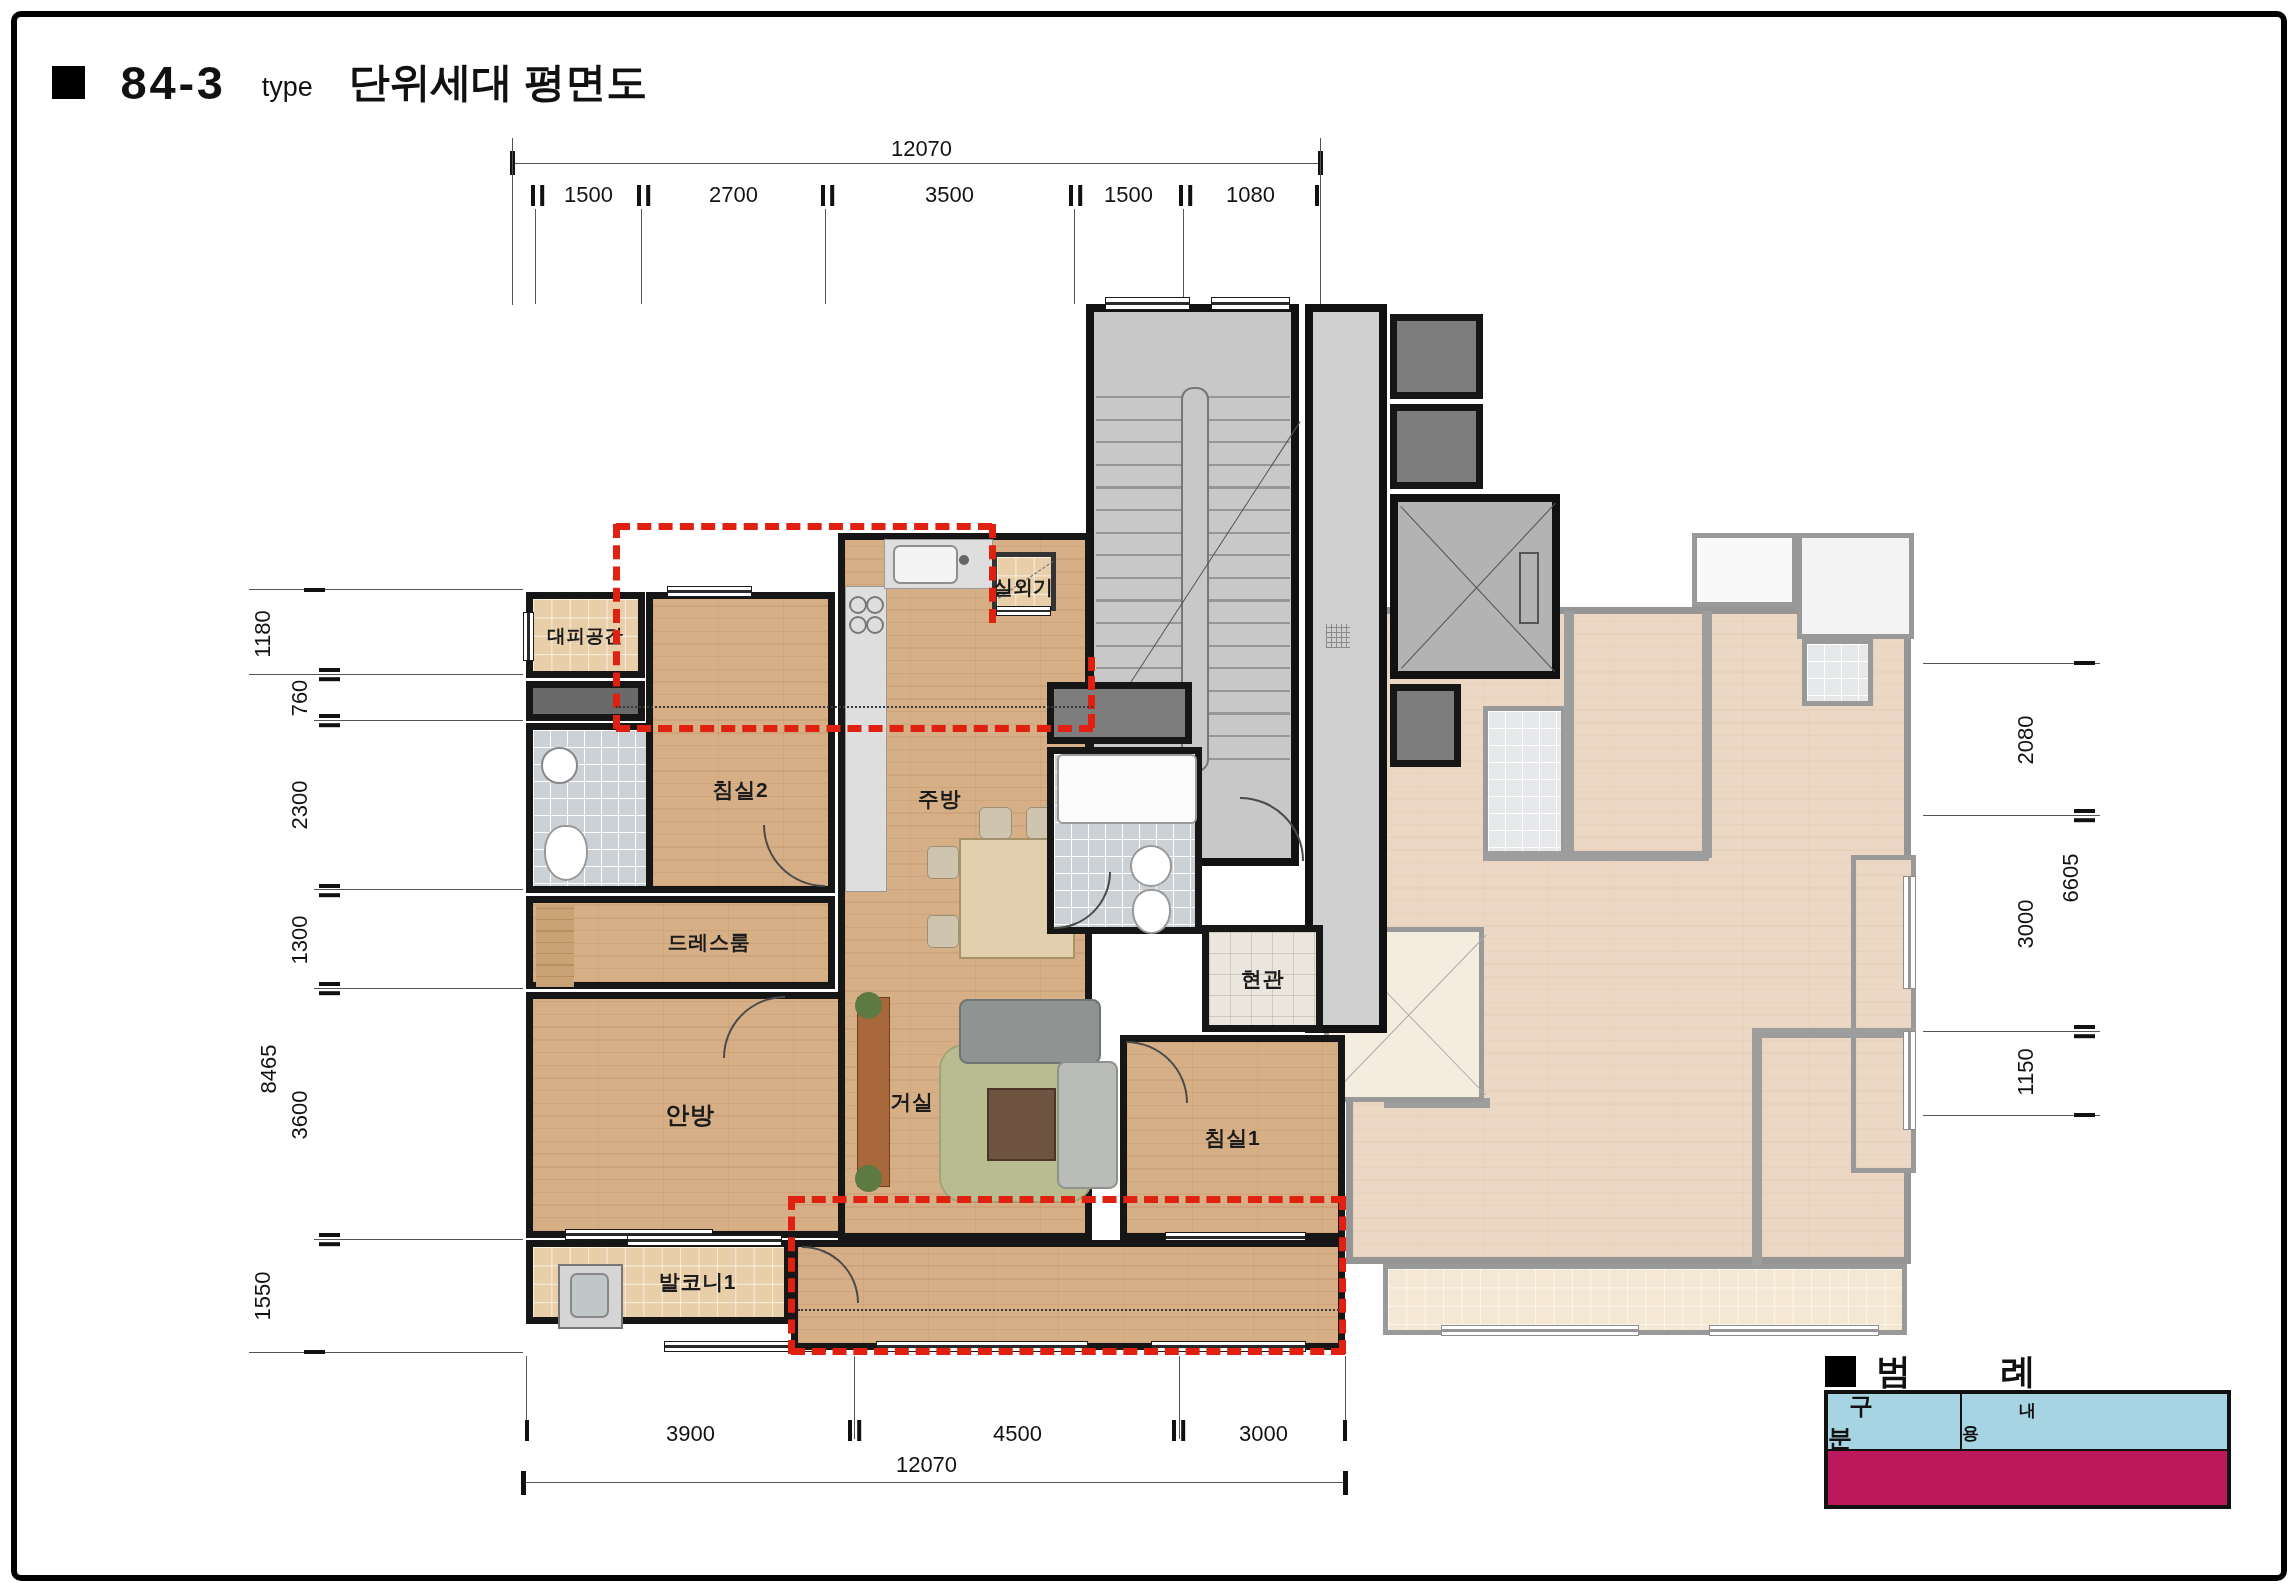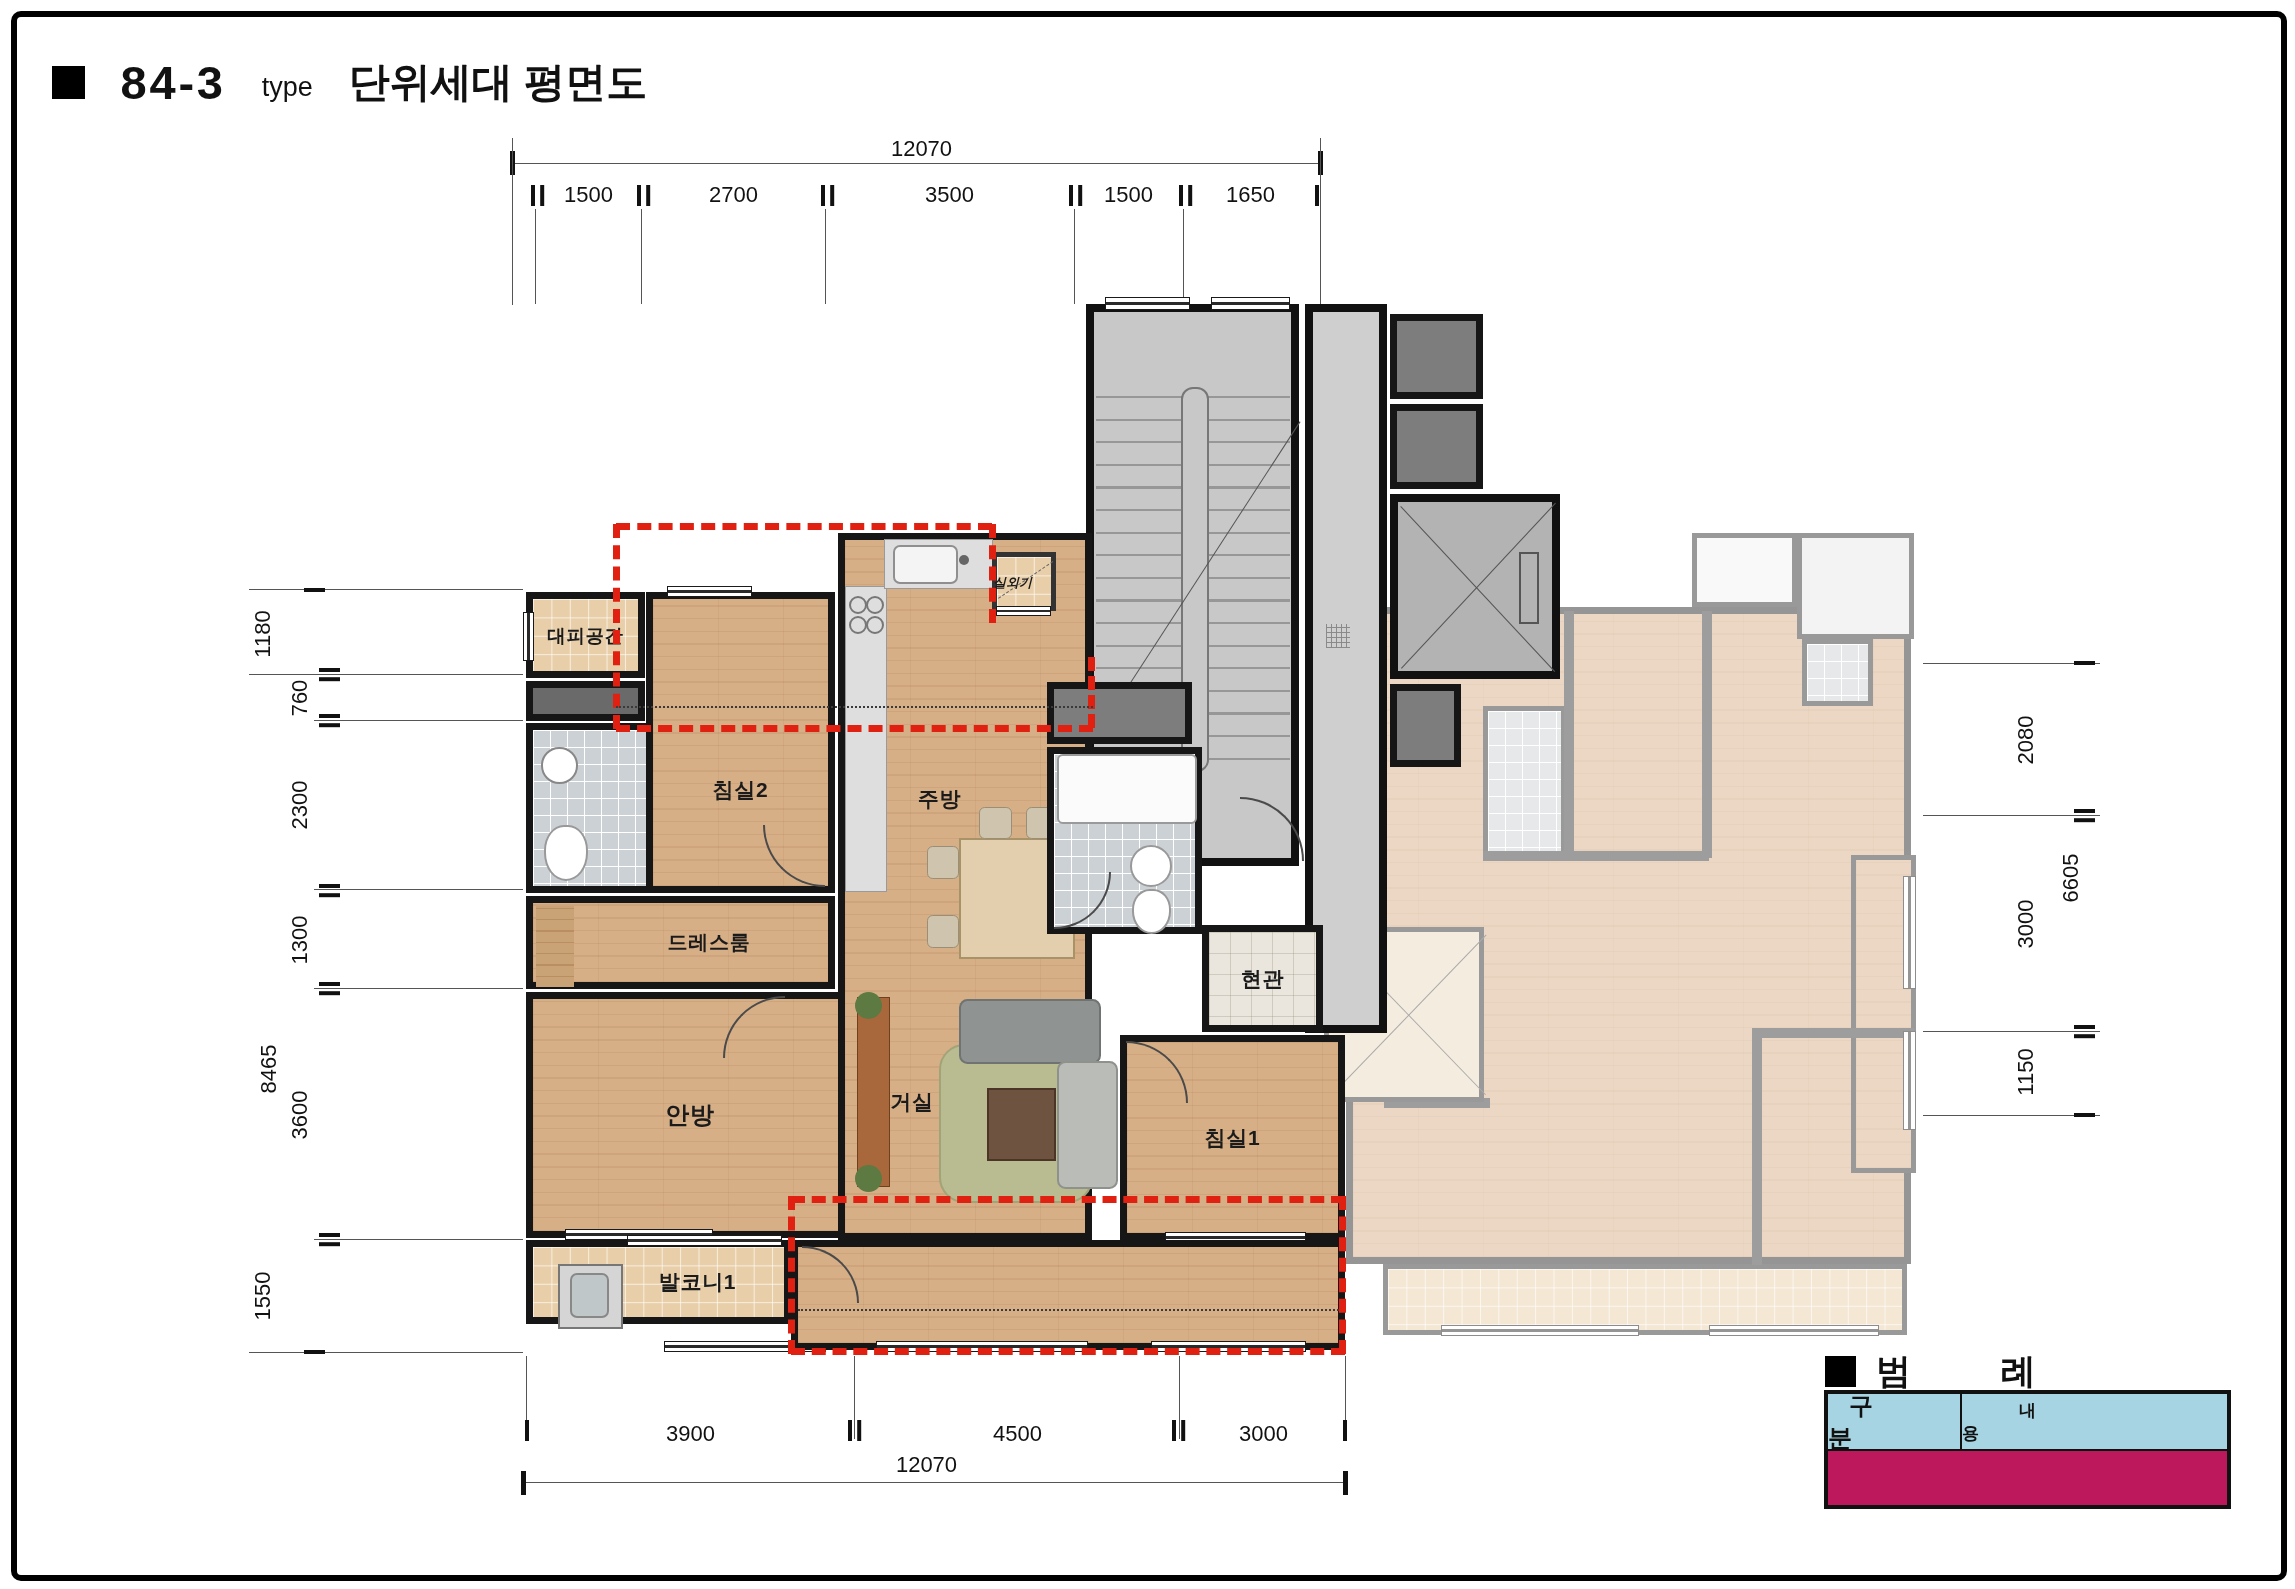--- a/index.html
+++ b/index.html
@@ -58,21 +58,21 @@
 <div class="abs dim" style="left:851px;top:136px;width:141px;">12070</div>
 <div class="abs xlh" style="left:513px;top:163px;width:809px;"></div>
 <div class="abs etick" style="left:510px;top:151px;"></div>
 <div class="abs etick" style="left:1318px;top:151px;"></div>
 <div class="abs xlv" style="left:512px;top:138px;height:167px;"></div>
 <div class="abs xlv" style="left:1320px;top:138px;height:167px;"></div>
 <div class="abs dim" style="left:553px;top:182px;width:71px;">1500</div>
 <div class="abs dim" style="left:698px;top:182px;width:71px;">2700</div>
 <div class="abs dim" style="left:914px;top:182px;width:71px;">3500</div>
 <div class="abs dim" style="left:1093px;top:182px;width:71px;">1500</div>
-<div class="abs dim" style="left:1215px;top:182px;width:71px;">1650</div>
+<div class="abs dim" style="left:1215px;top:182px;width:71px;">1080</div>
 <div class="abs btick dbl" style="left:531px;top:185px;"></div>
 <div class="abs btick dbl" style="left:637px;top:185px;"></div>
 <div class="abs btick dbl" style="left:821px;top:185px;"></div>
 <div class="abs btick dbl" style="left:1069px;top:185px;"></div>
 <div class="abs btick dbl" style="left:1179px;top:185px;"></div>
 <div class="abs btick" style="left:1315px;top:185px;"></div>
 <div class="abs xlv" style="left:535px;top:209px;height:95px;"></div>
 <div class="abs xlv" style="left:641px;top:209px;height:95px;"></div>
 <div class="abs xlv" style="left:825px;top:209px;height:95px;"></div>
 <div class="abs xlv" style="left:1074px;top:209px;height:95px;"></div>
@@ -239,21 +239,21 @@
 <div class="abs" style="left:1057px;top:1061px;width:57px;height:124px;background:#babdb7;border-radius:8.5px;border:2.1px solid #8f928c;"></div>
 <div class="abs" style="left:987px;top:1088px;width:65px;height:69px;background:#6e5340;border:2.1px solid #4c3526;"></div>
 <div class="abs flexc" style="left:873px;top:1086px;width:78px;height:31px;">
   <span class="rlab">거실</span>
 </div>
 
 <div class="abs woodlight thinwall" style="left:992px;top:552px;width:64px;height:59px;">
   <div class="line" style="position:absolute;left:1.4px;top:41px;width:66px;transform:rotate(-34deg);border-top:1.4px dashed #666;background:none;height:0;"></div>
 </div>
 <div class="abs" style="left:993px;top:574px;width:85px;overflow:visible;">
-  <span class="rlab" style="font-size:13px;letter-spacing:0;font-style:italic;">실외기</span>
+  <span class="rlab" style="font-size:20px;letter-spacing:0;">실외기</span>
 </div>
 <div class="abs winh" style="left:996px;top:606px;width:55px;height:10px;"></div>
 
 <div class="abs darkgray wall" style="left:1047px;top:682px;width:145px;height:62px;"></div>
 <div class="abs tile wall" style="left:1047px;top:747px;width:155px;height:187px;"></div>
 <div class="abs" style="left:1057px;top:754px;width:136px;height:66px;background:#fbfbfb;border:2.1px solid #9a9a9a;border-radius:5.7px;"></div>
 <div class="abs" style="left:1130px;top:845px;width:38px;height:38px;background:#fff;border:2.1px solid #999;border-radius:50%;"></div>
 <div class="abs" style="left:1132px;top:889px;width:35px;height:41px;background:#fff;border:2.1px solid #999;border-radius:45% 45% 50% 50%;"></div>
 <div class="abs arc" style="left:1054px;top:872px;width:55px;height:55px;transform:rotate(-90deg);"></div>
 

